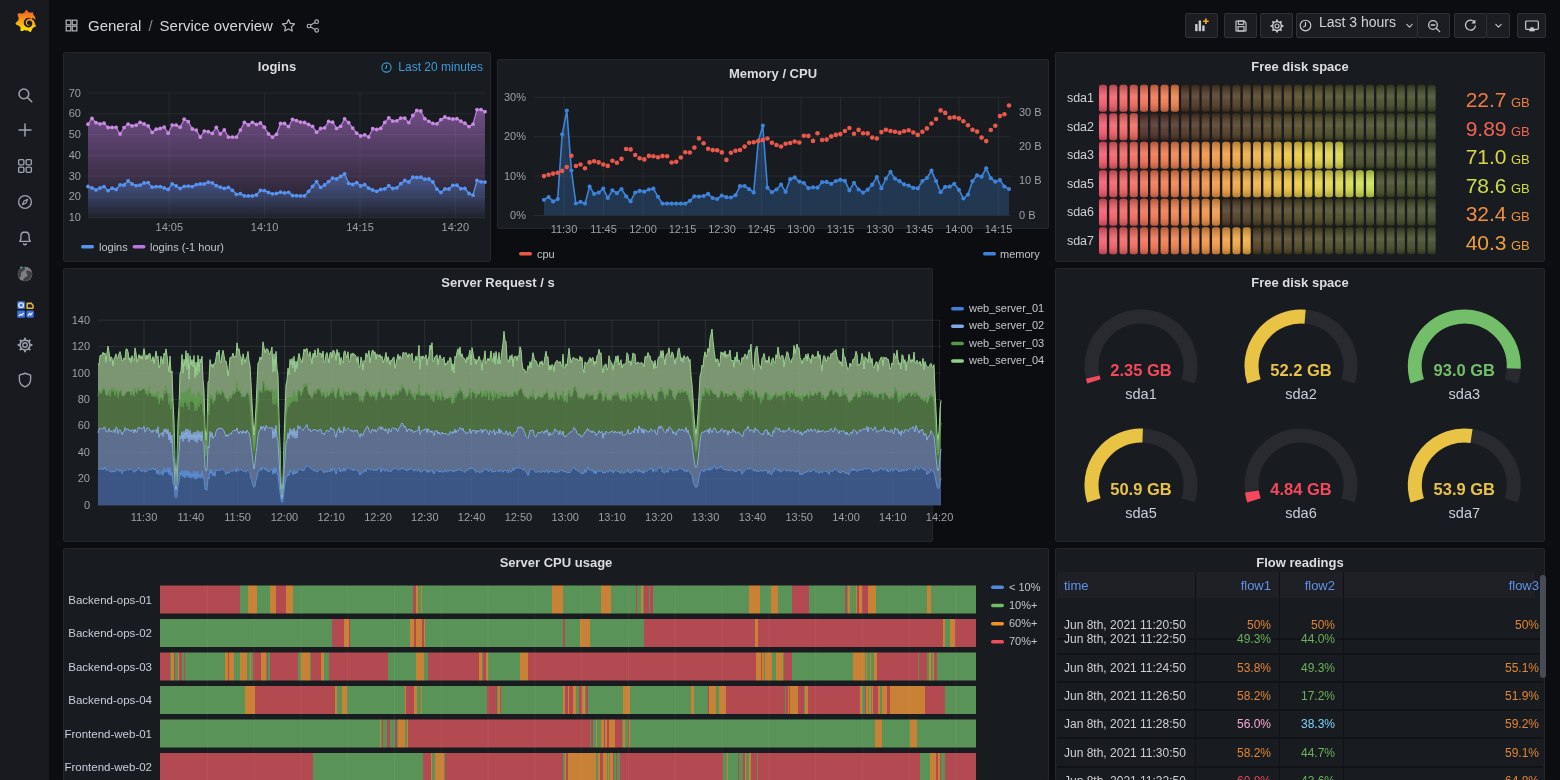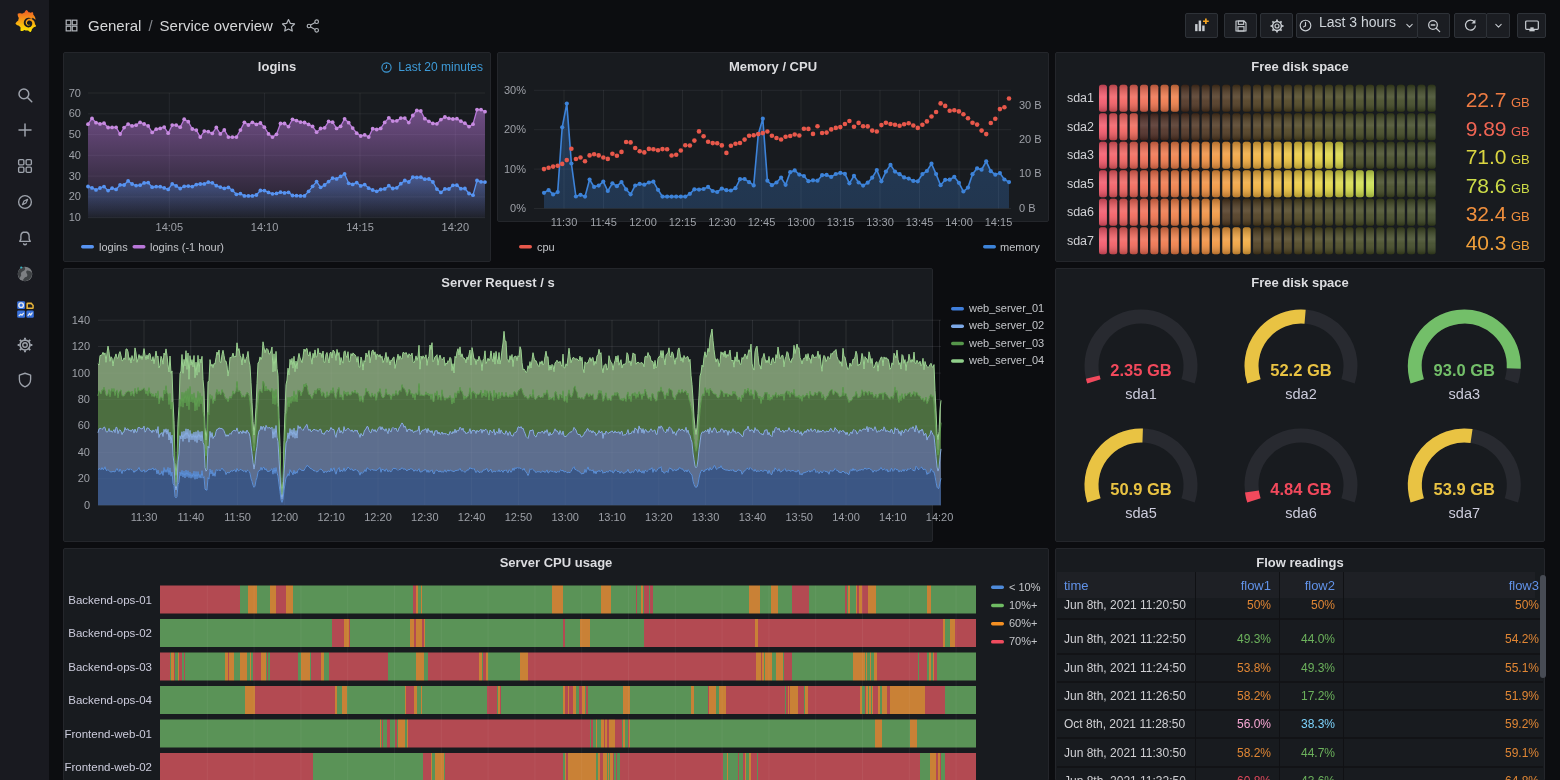--- a/index.html
+++ b/index.html
@@ -424,21 +424,21 @@
       <text x="86" y="198" class="lg">logins (-1 hour)</text>
     </svg>
     <div style="position:absolute;right:7px;top:7px;display:flex;align-items:flex-end;color:#3e9bd8;font-size:12px">
       <svg class="" width="13" height="13" viewBox="0 0 24 24">
         <circle cx="12" cy="12" r="8.5" fill="none" stroke="#3e9bd8" stroke-width="2"></circle>
         <polyline points="12,7.5 12,12.5 9,14" fill="none" stroke="#3e9bd8" stroke-width="2"></polyline>
       </svg>
       <span style="margin-left:5px">Last 20 minutes</span>
     </div>
   </div>
-<div class="panel" style="left:497px;top:52px;width:552px;height:170px">
+<div class="panel" style="left:497px;top:59px;width:552px;height:170px">
     <div class="ptitle">Memory / CPU</div>
     <svg width="552" height="210" style="position:absolute;left:0;top:0">
       <defs>
         <linearGradient id="gm" x1="0" y1="0" x2="0" y2="1">
           <stop offset="0" stop-color="rgba(61,131,217,0.30)"></stop>
           <stop offset="1" stop-color="rgba(61,131,217,0.26)"></stop>
         </linearGradient>
       </defs>
       <line x1="36" y1="155.5" x2="513" y2="155.5" stroke="rgba(226,232,240,0.07)"></line>
       <text x="28" y="159.0" text-anchor="end" class="ax">0%</text>
@@ -1695,46 +1695,45 @@
     </svg>
   </div>
 <div class="panel" style="left:1055px;top:548px;width:490px;height:233px">
     <div class="ptitle">Flow readings</div>
     <div class="thead">
       <div class="tc tc0">time</div>
       <div class="tc tc1">flow1</div>
       <div class="tc tc2">flow2</div>
       <div class="tc tc3">flow3</div>
     </div>
-    <div class="trow" style="top:43px">
+    <div class="trow" style="top:63px">
       <div class="tc tc0" style="color:#d0d0d4">Jun 8th, 2021 11:20:50</div>
       <div class="tc tc1" style="color:#e08634">50%</div>
       <div class="tc tc2" style="color:#e08634">50%</div>
       <div class="tc tc3" style="color:#e08634">50%</div>
     </div>
     <div class="trow" style="top:77.3px">
       <div class="tc tc0" style="color:#d0d0d4">Jun 8th, 2021 11:22:50</div>
       <div class="tc tc1" style="color:#6cb25c">49.3%</div>
       <div class="tc tc2" style="color:#6cb25c">44.0%</div>
-      <div class="tc tc3" style="color:#e08634">54.2%</div>
     </div>
     <div class="trow" style="top:105.6px">
       <div class="tc tc0" style="color:#d0d0d4">Jun 8th, 2021 11:24:50</div>
       <div class="tc tc1" style="color:#e08634">53.8%</div>
       <div class="tc tc2" style="color:#6cb25c">49.3%</div>
       <div class="tc tc3" style="color:#e08634">55.1%</div>
     </div>
     <div class="trow" style="top:133.9px">
       <div class="tc tc0" style="color:#d0d0d4">Jun 8th, 2021 11:26:50</div>
       <div class="tc tc1" style="color:#e08634">58.2%</div>
       <div class="tc tc2" style="color:#6cb25c">17.2%</div>
       <div class="tc tc3" style="color:#e08634">51.9%</div>
     </div>
     <div class="trow" style="top:162.2px">
-      <div class="tc tc0" style="color:#d0d0d4">Oct 8th, 2021 11:28:50</div>
+      <div class="tc tc0" style="color:#d0d0d4">Jan 8th, 2021 11:28:50</div>
       <div class="tc tc1" style="color:#f9a8d4">56.0%</div>
       <div class="tc tc2" style="color:#7dd3fc">38.3%</div>
       <div class="tc tc3" style="color:#e08634">59.2%</div>
     </div>
     <div class="trow" style="top:190.5px">
       <div class="tc tc0" style="color:#d0d0d4">Jun 8th, 2021 11:30:50</div>
       <div class="tc tc1" style="color:#e08634">58.2%</div>
       <div class="tc tc2" style="color:#6cb25c">44.7%</div>
       <div class="tc tc3" style="color:#e08634">59.1%</div>
     </div>

